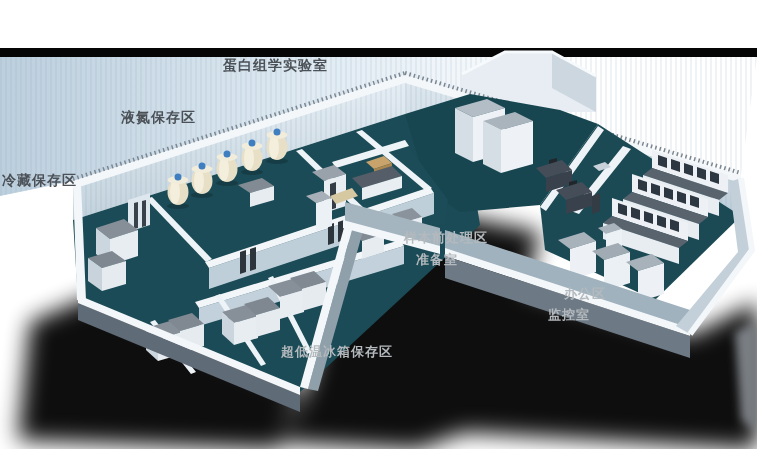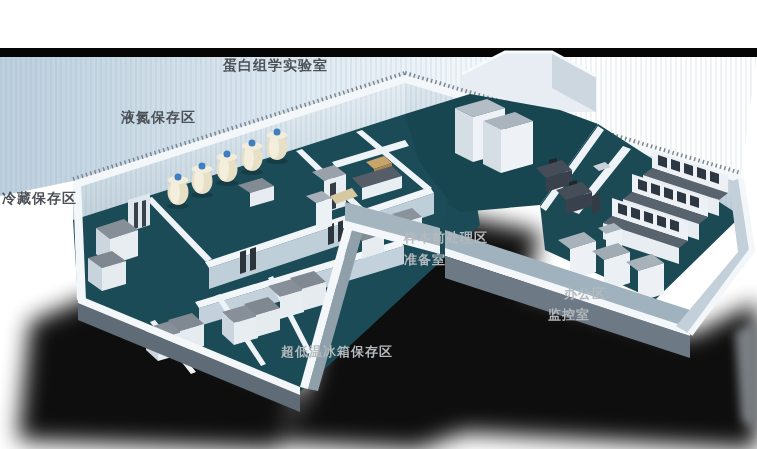--- a/index.html
+++ b/index.html
@@ -280,19 +280,19 @@
       <polygon points="445,256 690,336 690,358 445,278" fill="#6d7a85"></polygon>
 
       <polygon points="741,178 752,250 690,334 676,326 738,252 729,182" fill="#c3d0d9"></polygon>
       <polyline points="741,178 752,250 690,334" fill="none" stroke="#f3f7fa" stroke-width="6"></polyline>
     </g>
   </g>
 </svg>
 
   <div class="lbl dark" style="left:223px;top:57px;">蛋白组学实验室</div>
   <div class="lbl dark" style="left:121px;top:109px;">液氮保存区</div>
-  <div class="lbl dark" style="left:2px;top:172px;margin-top:18px;">冷藏保存区</div>
+  <div class="lbl dark" style="left:2px;top:172px;">冷藏保存区</div>
   <div class="lbl light" style="left:404px;top:229px;text-align:right;">样本前处理区</div>
-  <div class="lbl light" style="left:404px;top:251px;">准备室</div>
+  <div class="lbl light" style="left:404px;top:251px;padding-left:12px;">准备室</div>
   <div class="lbl light" style="left:564px;top:285px;">办公区</div>
   <div class="lbl light" style="left:548px;top:306px;">监控室</div>
   <div class="lbl light" style="left:281px;top:319px;margin-top:24px;">超低温冰箱保存区</div>
 </div>
 
 </body></html>

